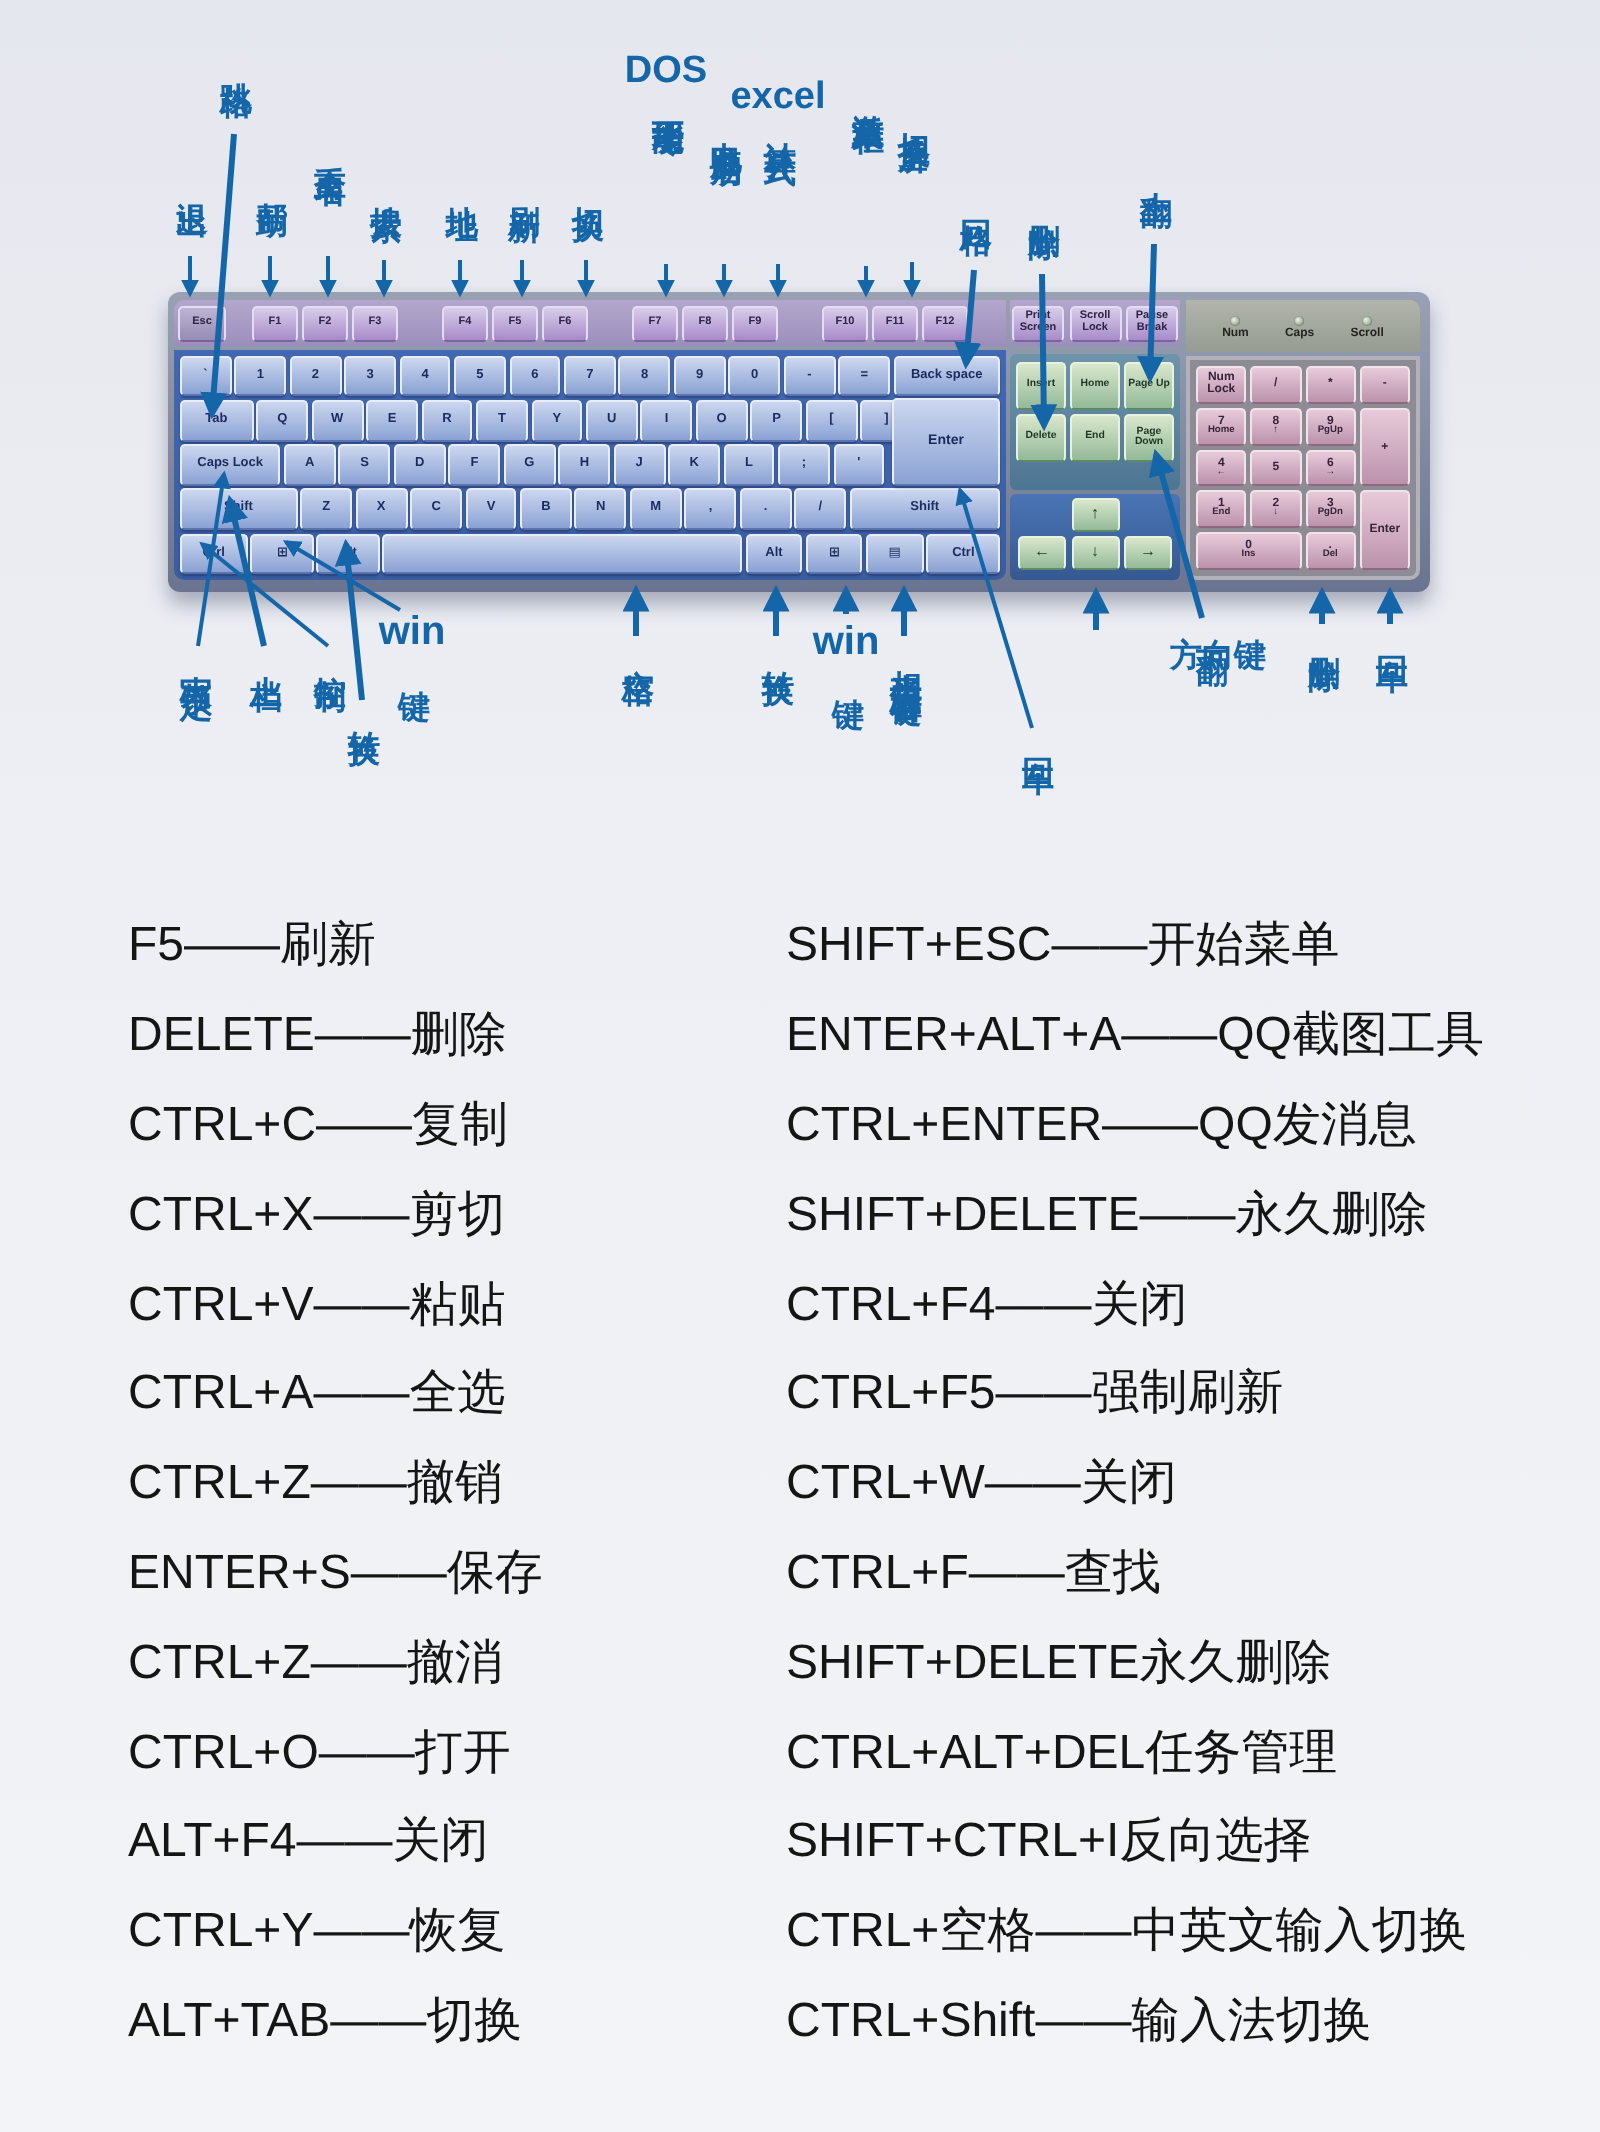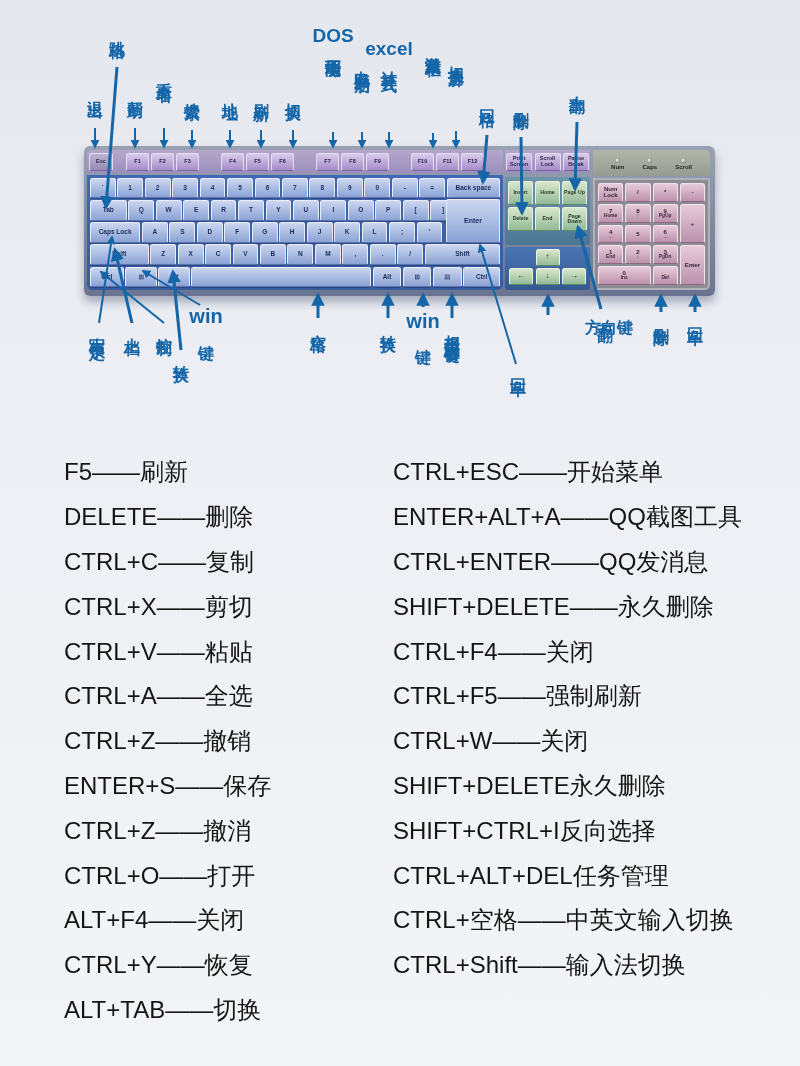--- a/index.html
+++ b/index.html
@@ -374,27 +374,28 @@
         <div class="srow">CTRL+A——全选</div>
         <div class="srow">CTRL+Z——撤销</div>
         <div class="srow">ENTER+S——保存</div>
         <div class="srow">CTRL+Z——撤消</div>
         <div class="srow">CTRL+O——打开</div>
         <div class="srow">ALT+F4——关闭</div>
         <div class="srow">CTRL+Y——恢复</div>
         <div class="srow">ALT+TAB——切换</div>
       </div>
     <div id="col-right" class="scol">
-        <div class="srow">CTRL+ESC——开始菜单</div>
+        <div class="srow">SHIFT+ESC——开始菜单</div>
         <div class="srow">ENTER+ALT+A——QQ截图工具</div>
         <div class="srow">CTRL+ENTER——QQ发消息</div>
         <div class="srow">SHIFT+DELETE——永久删除</div>
         <div class="srow">CTRL+F4——关闭</div>
         <div class="srow">CTRL+F5——强制刷新</div>
         <div class="srow">CTRL+W——关闭</div>
+        <div class="srow">CTRL+F——查找</div>
         <div class="srow">SHIFT+DELETE永久删除</div>
+        <div class="srow">CTRL+ALT+DEL任务管理</div>
         <div class="srow">SHIFT+CTRL+I反向选择</div>
-        <div class="srow">CTRL+ALT+DEL任务管理</div>
         <div class="srow">CTRL+空格——中英文输入切换</div>
         <div class="srow">CTRL+Shift——输入法切换</div>
       </div>
   </div>
 </div>
 
 </body></html>

